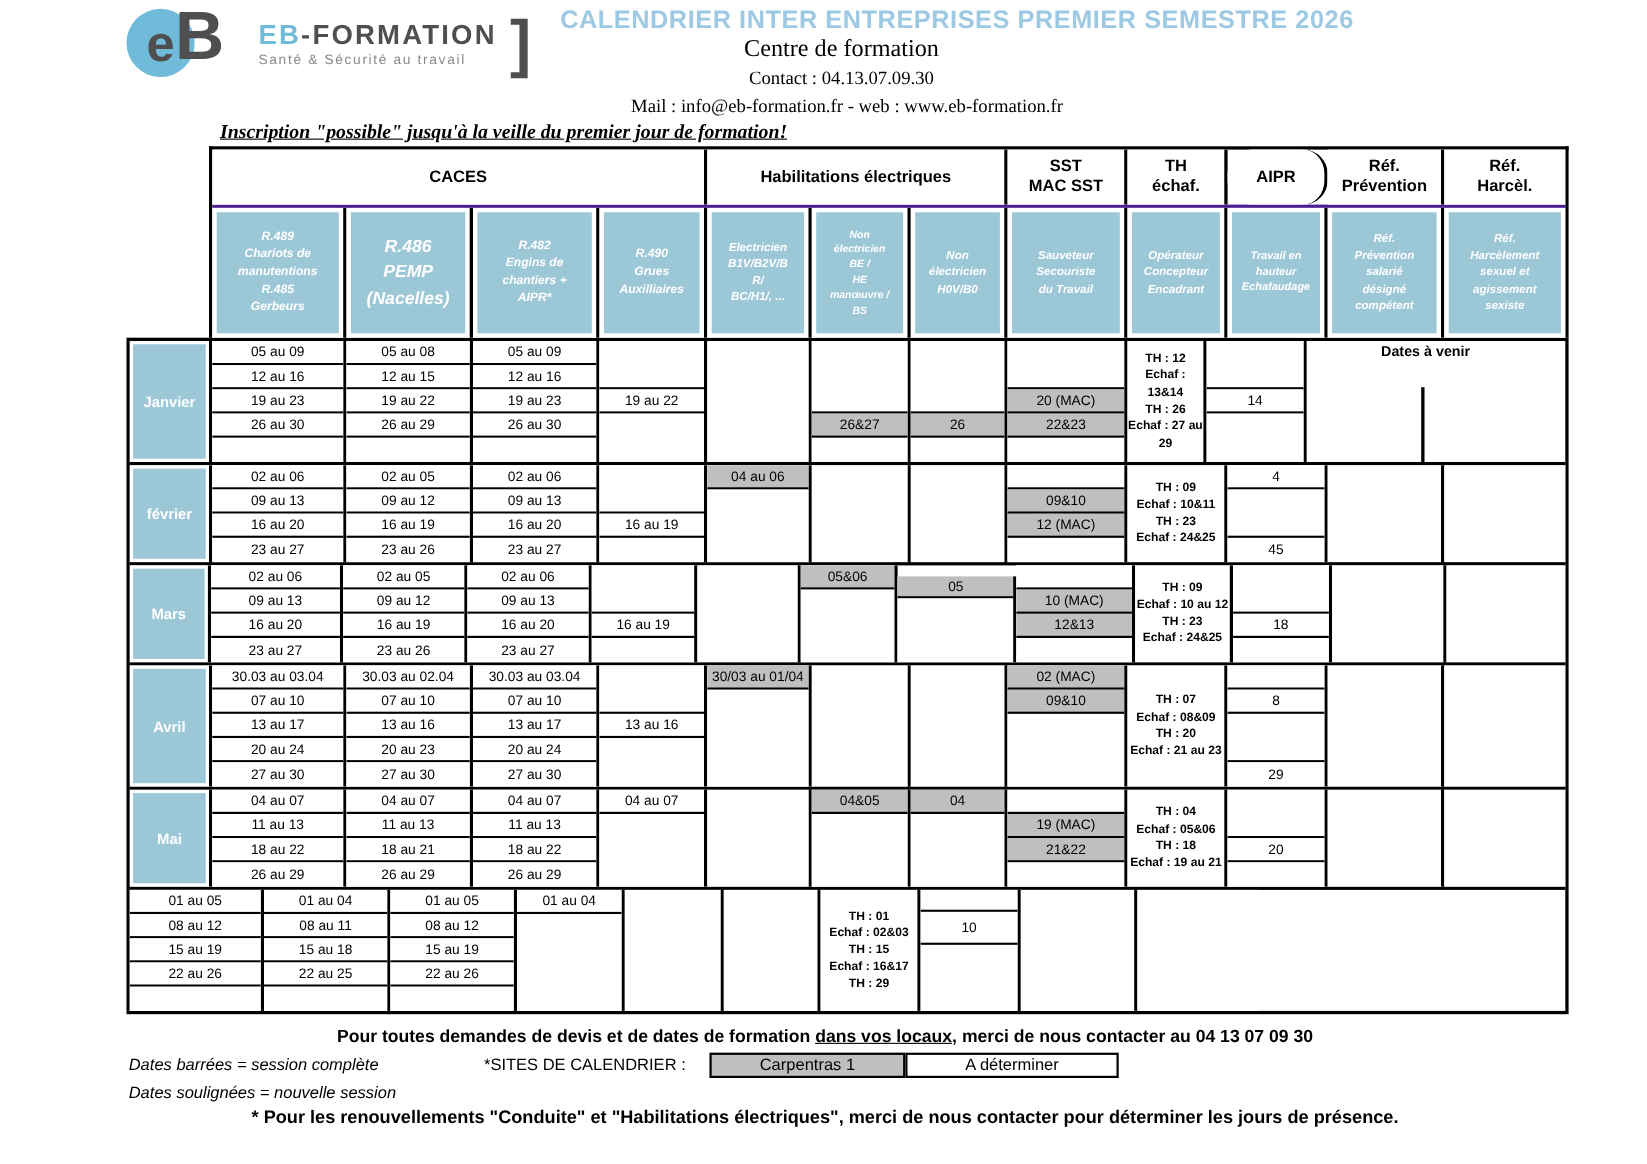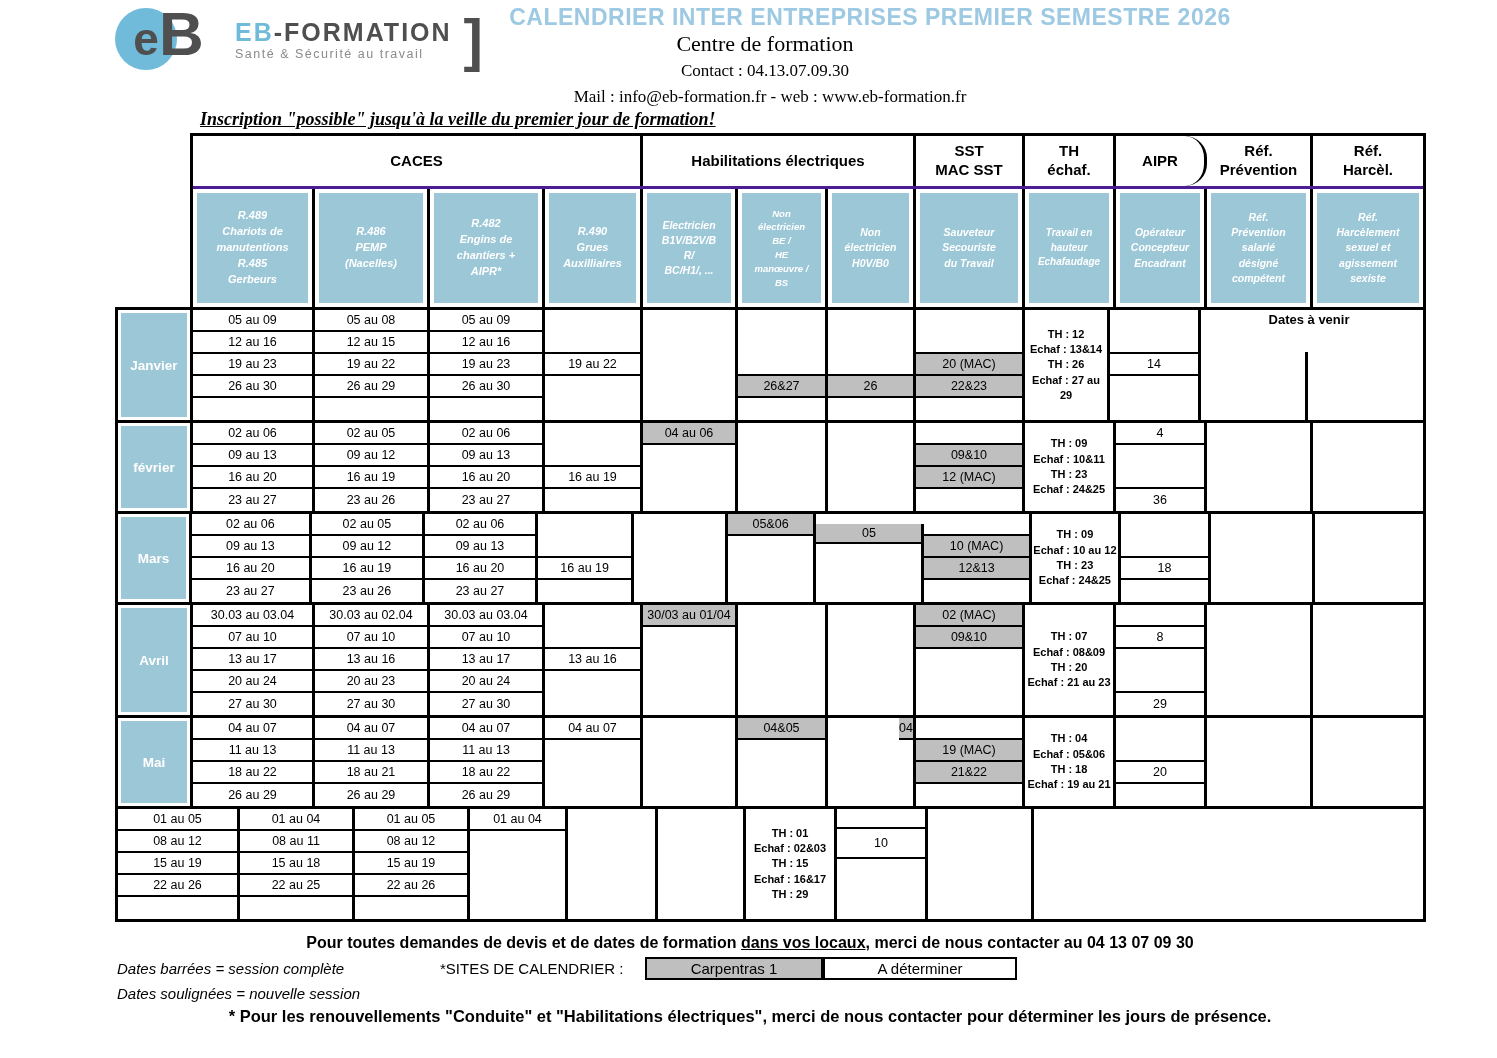--- a/index.html
+++ b/index.html
@@ -121,21 +121,21 @@
         </div>
         <div class="srow">
           <div class="scell" style="width: 122px;">
             <div class="fill" style="font-size: 11px;">R.489
 Chariots de
 manutentions
 R.485
 Gerbeurs</div>
           </div>
           <div class="scell" style="width: 115px;">
-            <div class="fill" style="font-size: 11px;">R.486
+            <div class="fill" style="font-size: 16px;">R.486
 PEMP
 (Nacelles)</div>
           </div>
           <div class="scell" style="width: 115px;">
             <div class="fill" style="font-size: 11px;">R.482
 Engins de
 chantiers +
 AIPR*</div>
           </div>
           <div class="scell" style="width: 98px;">
@@ -161,28 +161,28 @@
             <div class="fill" style="font-size: 10.5px;">Non
 électricien
 H0V/B0</div>
           </div>
           <div class="scell" style="width: 109px;">
             <div class="fill" style="font-size: 10.5px;">Sauveteur
 Secouriste
 du Travail</div>
           </div>
           <div class="scell" style="width: 91px;">
+            <div class="fill" style="font-size: 10.5px;">Opérateur
+Concepteur
+Encadrant</div>
+          </div>
+          <div class="scell" style="width: 91px;">
             <div class="fill" style="font-size: 10px;">Travail en
 hauteur
 Echafaudage</div>
-          </div>
-          <div class="scell" style="width: 91px;">
-            <div class="fill" style="font-size: 10.5px;">Opérateur
-Concepteur
-Encadrant</div>
           </div>
           <div class="scell" style="width: 106px;">
             <div class="fill" style="font-size: 10.5px;">Réf.
 Prévention
 salarié
 désigné
 compétent</div>
           </div>
           <div class="scell" style="width: 110px;">
             <div class="fill" style="font-size: 10.5px;">Réf.
@@ -236,21 +236,21 @@
             <div class="cell" style="height: 66px;"></div>
             <div class="cell gray" style="height: 22px;">26</div>
             <div class="cell" style="height: 22px;"></div>
           </div>
           <div class="col" style="width: 109px;">
             <div class="cell" style="height: 44px;"></div>
             <div class="cell gray" style="height: 22px;">20 (MAC)</div>
             <div class="cell gray" style="height: 22px;">22&amp;23</div>
             <div class="cell" style="height: 22px;"></div>
           </div>
-          <div class="col thcol" style="width: 85px;">
+          <div class="col thcol" style="width: 72px;">
             <div class="thlines">
               <div>TH : 12</div>
               <div>Echaf : 13&amp;14</div>
               <div>TH : 26</div>
               <div>Echaf : 27 au 29</div>
             </div>
           </div>
           <div class="col" style="width: 91px;">
             <div class="cell" style="height: 44px;"></div>
             <div class="cell" style="height: 22px;">14</div>
@@ -308,21 +308,21 @@
             <div class="thlines">
               <div>TH : 09</div>
               <div>Echaf : 10&amp;11</div>
               <div>TH : 23</div>
               <div>Echaf : 24&amp;25</div>
             </div>
           </div>
           <div class="col" style="width: 91px;">
             <div class="cell" style="height: 22px;">4</div>
             <div class="cell" style="height: 44px;"></div>
-            <div class="cell" style="height: 22px;">36</div>
+            <div class="cell" style="height: 22px;">45</div>
           </div>
           <div class="col" style="width: 106px;">
             <div class="cell" style="height: 88px;"></div>
           </div>
           <div class="col refH" style="width: 110px;">
             <div class="cell" style="height: 88px;"></div>
           </div>
         </div>
         <div class="monthrow" style="height: 88px;">
           <div class="mcol">
@@ -480,21 +480,21 @@
             <div class="cell" style="height: 22px;">04 au 07</div>
             <div class="cell" style="height: 66px;"></div>
           </div>
           <div class="col" style="width: 95px;">
             <div class="cell" style="height: 88px;"></div>
           </div>
           <div class="col" style="width: 90px;">
             <div class="cell gray" style="height: 22px;">04&amp;05</div>
             <div class="cell" style="height: 66px;"></div>
           </div>
-          <div class="col" style="width: 88px; align-items: flex-end;">
+          <div class="col" style="width: 88px;">
             <div class="cell gray" style="height: 22px;">04</div>
             <div class="cell" style="height: 66px;"></div>
           </div>
           <div class="col" style="width: 109px;">
             <div class="cell" style="height: 22px;"></div>
             <div class="cell gray" style="height: 22px;">19 (MAC)</div>
             <div class="cell gray" style="height: 22px;">21&amp;22</div>
             <div class="cell" style="height: 22px;"></div>
           </div>
           <div class="col thcol" style="width: 91px;">

